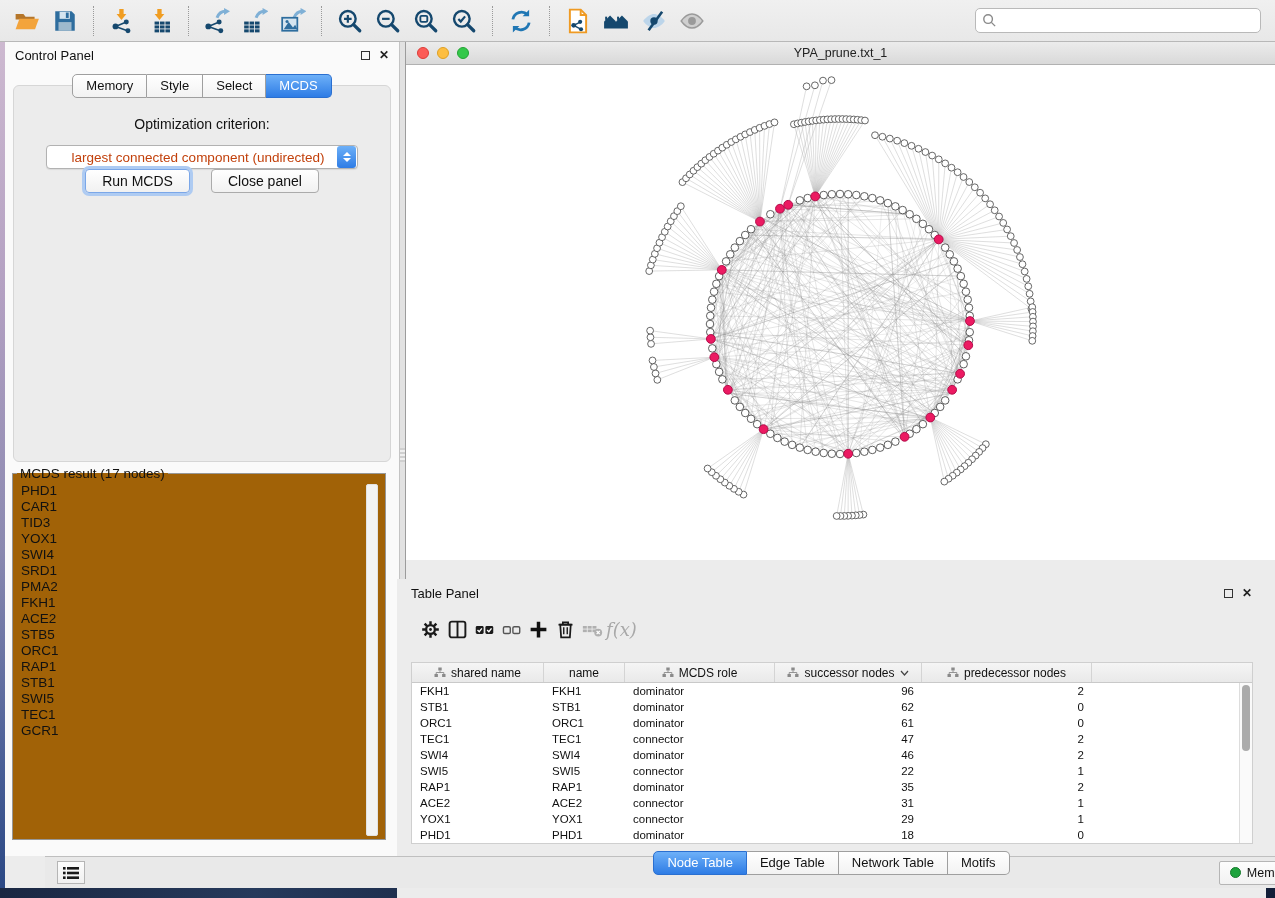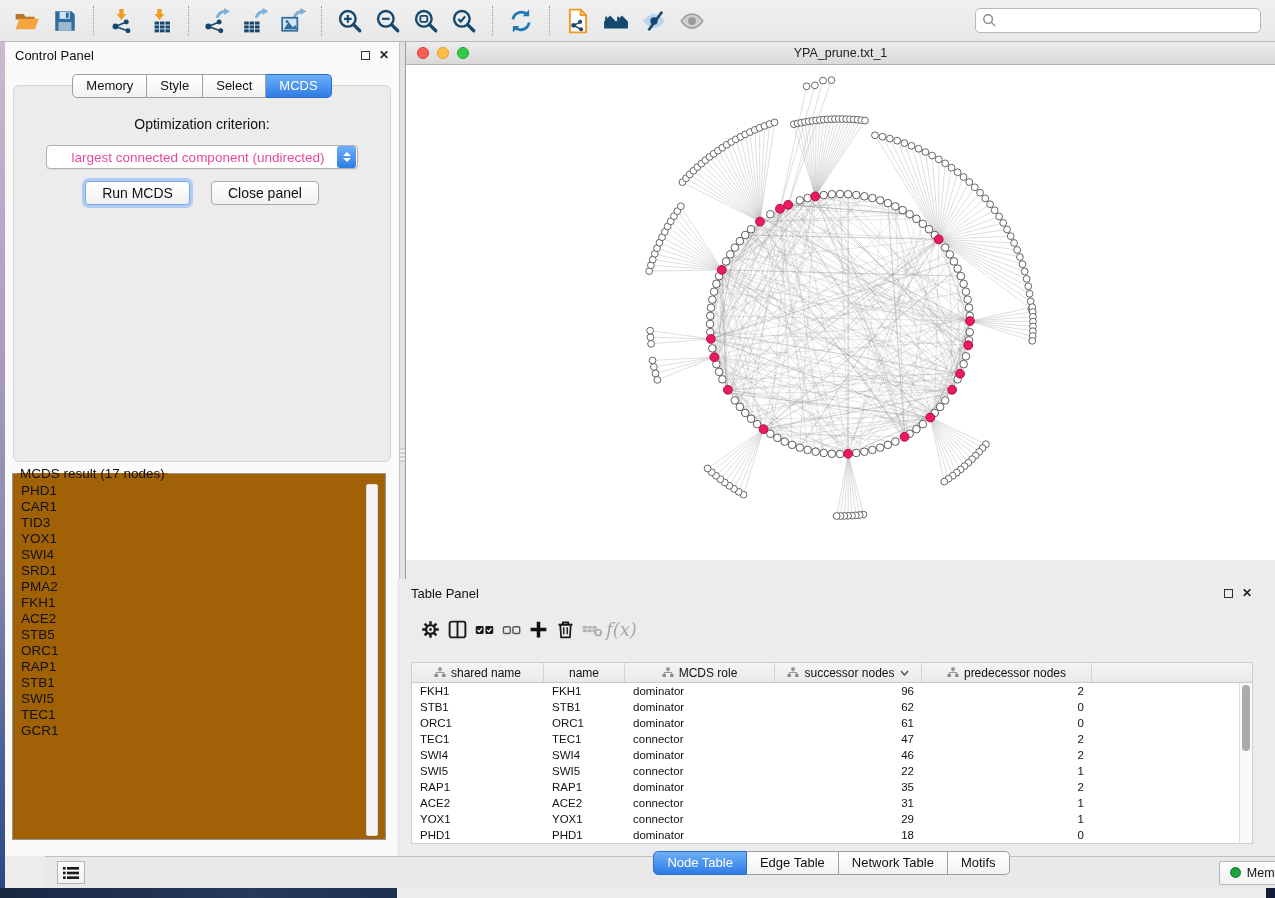--- a/index.html
+++ b/index.html
@@ -40,27 +40,27 @@
     border:1px solid #9f9f9f; border-left:none; padding:3px 13px 4px; cursor:pointer; }
   .seg-tab:first-child { border-left:1px solid #9f9f9f; border-radius:5px 0 0 5px; }
   .seg-tab:last-child { border-radius:0 5px 5px 0; }
   .seg-tab.sel { background:linear-gradient(#6db0f8,#2e7ce5); color:#fff; border-color:#2a6fd0; }
 
   .cp-body { position:absolute; left:8px; right:8px; top:43px; height:377px;
     background:#ececec; border:1px solid #d6d6d6; border-radius:6px; padding-top:30px; text-align:center; }
   .opt-label { font-size:14px; color:#111; }
   .dropdown { margin:13px auto 0; width:312px; height:24px; background:#fff; border:1px solid #b2b2b2;
     border-radius:4px; display:flex; align-items:center; cursor:pointer; box-shadow:0 1px 1px rgba(0,0,0,.08); }
-  .dropdown-value { flex:1; font-size:13.5px; color:#ec4899; text-align:center; padding-left:12px; white-space:nowrap; }
+  .dropdown-value { flex:1; font-size:13.5px; color:#c2410c; text-align:center; padding-left:12px; white-space:nowrap; }
   .dropdown-stepper { width:19px; height:22px; margin-right:1px; border-radius:3px;
     background:linear-gradient(#6db0f8,#2e7ce5); display:flex; flex-direction:column;
     align-items:center; justify-content:center; gap:2px; }
   .tri-up { width:0; height:0; border-left:4px solid transparent; border-right:4px solid transparent; border-bottom:4px solid #fff; }
   .tri-down { width:0; height:0; border-left:4px solid transparent; border-right:4px solid transparent; border-top:4px solid #fff; }
-  .btn-row { margin-top:12px; display:flex; justify-content:center; gap:21px; }
+  .btn-row { display:flex; justify-content:center; gap:21px; }
   .mac-btn { font:14px "Liberation Sans",sans-serif; color:#111; background:linear-gradient(#ffffff,#f1f1f1);
     border:1px solid #ababab; border-radius:4px; height:24px; padding:0 16px; cursor:pointer; }
   .mac-btn.focused { border-color:#7ba7e8; box-shadow:0 0 0 3px #aecbf2; }
 
   .result-box { position:absolute; left:7px; top:424px; width:374px; height:374px;
     border:1px solid #979797; background:#a16207; }
   .result-box legend { font-size:13.5px; color:#111; padding:0 3px; margin-left:4px; background:transparent; }
   .result-list { position:absolute; left:8px; top:2px; right:24px; bottom:4px; overflow:hidden;
     font-size:13.5px; color:#111; line-height:16px; text-align:left; }
   .result-scroll { position:absolute; right:7px; top:3px; bottom:3px; width:12px;

